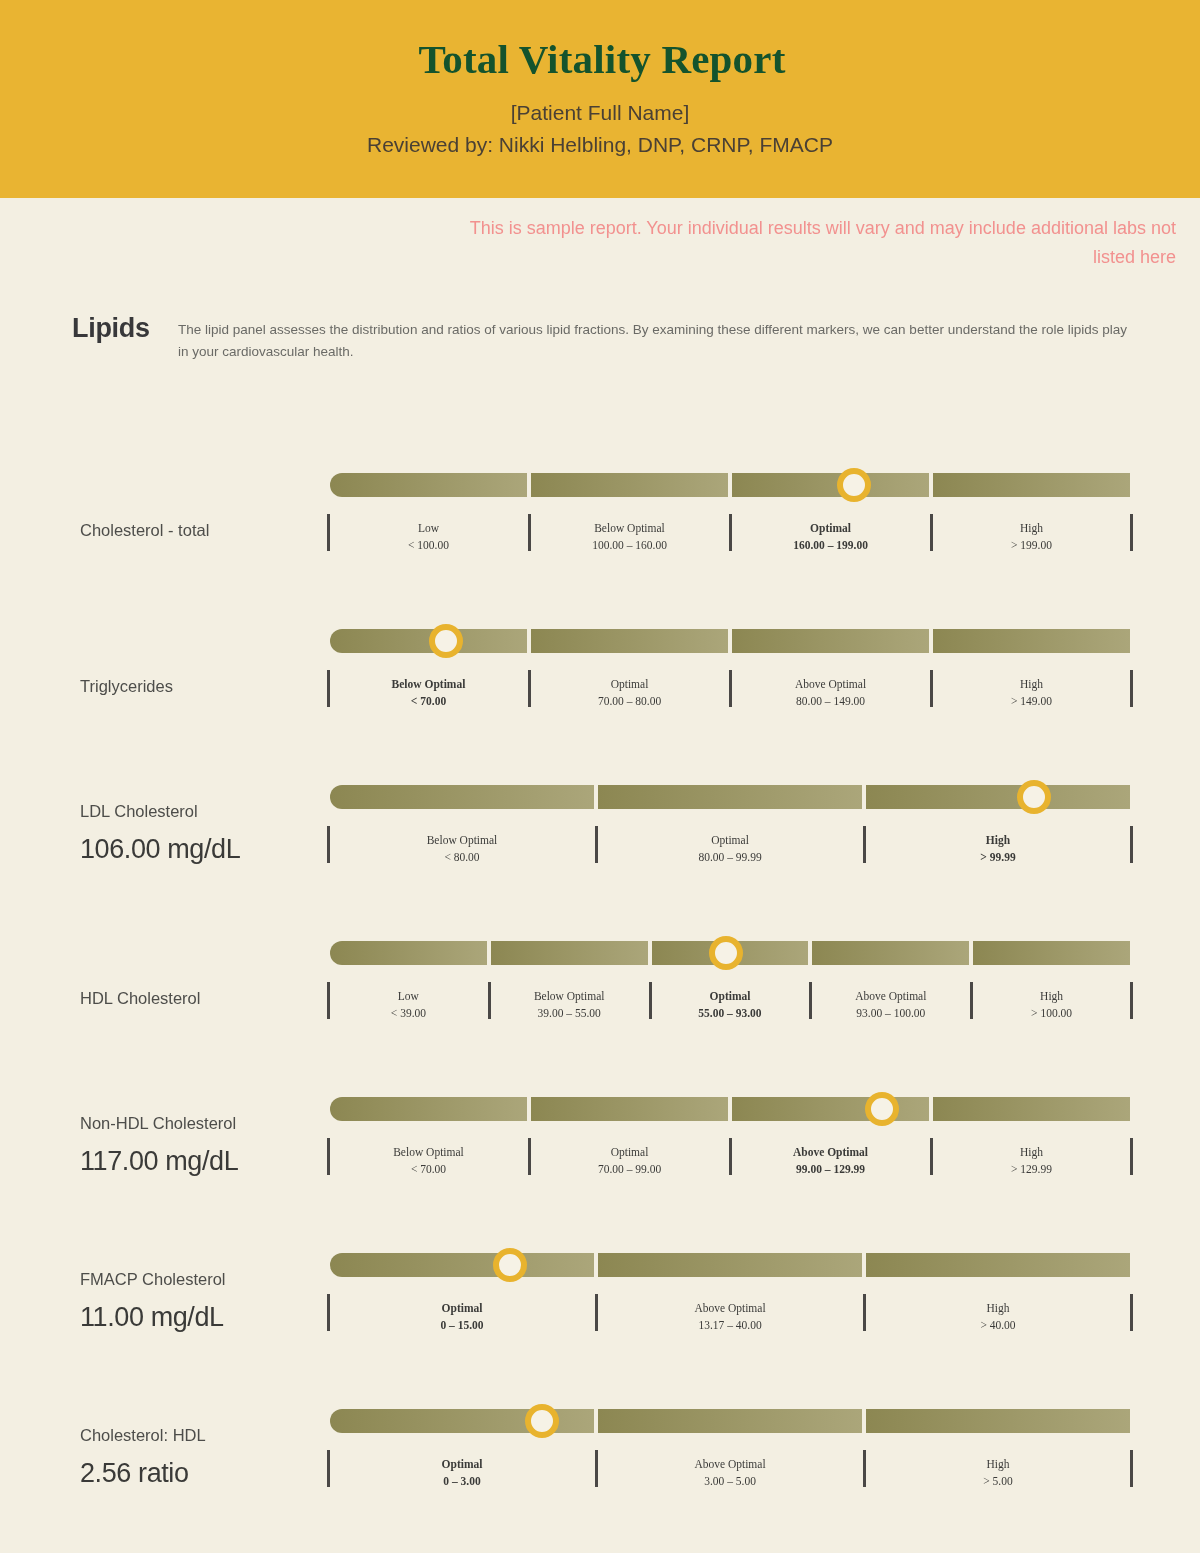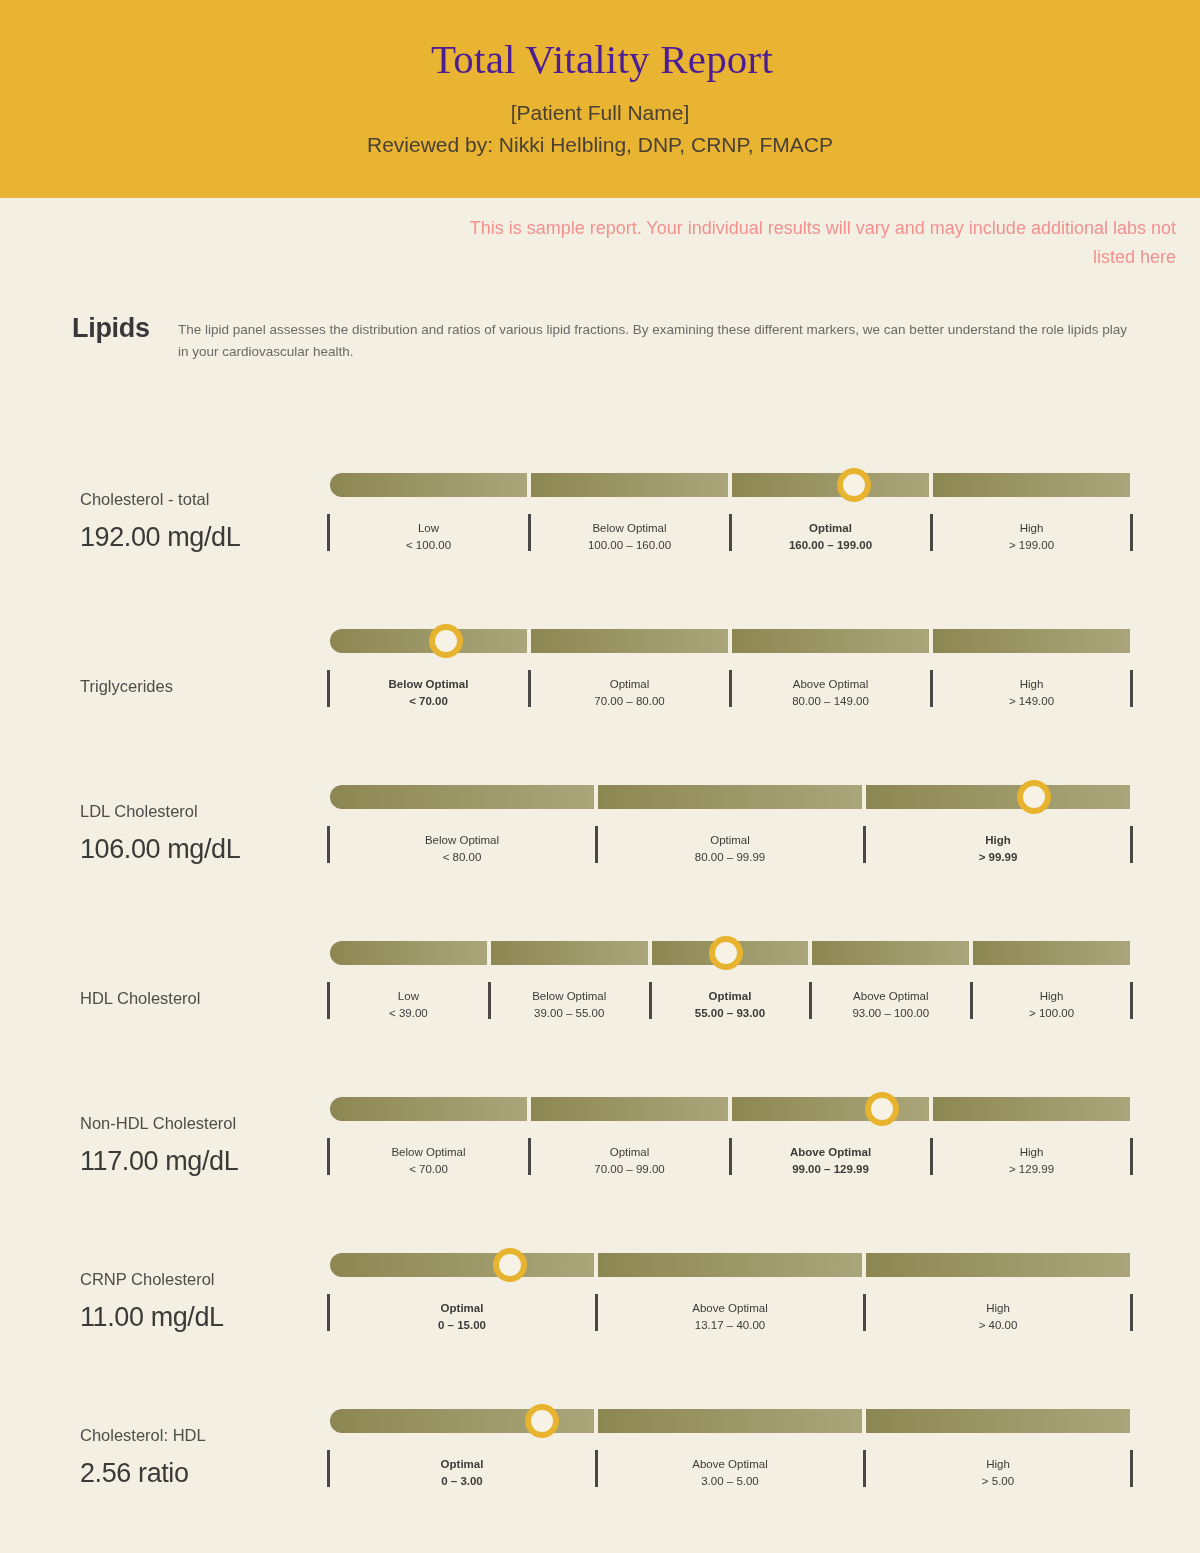--- a/index.html
+++ b/index.html
@@ -20,22 +20,22 @@
     background: #e9b432;
     width: 100%;
     height: 198px;
     box-sizing: border-box;
     padding-top: 38px;
     text-align: center;
   }
   .report-title {
     font-family: "Liberation Serif", serif;
     font-size: 41px;
-    font-weight: 400;
-    color: #4c1d95;
+    font-weight: 700;
+    color: #14532d;
     letter-spacing: 0.2px;
     margin: 0 0 16px 4px;
     line-height: 1.05;
   }
   .patient-name {
     font-size: 21px;
     color: #4a4034;
     line-height: 1.5;
     margin: 0;
   }
@@ -146,20 +146,21 @@
     top: -5px;
     transform: translateX(-50%);
     z-index: 4;
   }
 
   .gauge-labels {
     display: flex;
     margin-top: 17px;
     gap: 4px;
     position: relative;
+    font-family: Liberation Serif, serif;
   }
   .label-cell {
     text-align: center;
     position: relative;
     padding: 0 4px;
     box-sizing: border-box;
   }
   .label-cell .tick-left,
   .label-cell .tick-right {
     position: absolute;
@@ -201,21 +202,20 @@
 
   <div class="section-head">
     <div class="section-title">Lipids</div>
     <div class="section-desc">The lipid panel assesses the distribution and ratios of various lipid fractions. By examining these different markers, we can better understand the role lipids play in your cardiovascular health.</div>
   </div>
 
   <div class="markers" id="markers-container">
       <div class="marker-row">
         <div class="marker-info">
           <div class="marker-name">Cholesterol - total</div>
-          <div class="marker-value">192.00 mg/dL</div>
         </div>
         <div class="gauge">
           <div class="gauge-bars">
             <div class="bar-seg" style="flex: 1 1 25%;"></div>
             <div class="bar-seg" style="flex: 1 1 25%;"></div>
             <div class="bar-seg" style="flex: 1 1 25%;"></div>
             <div class="bar-seg" style="flex: 1 1 25%;"></div>
             <div class="marker-dot" style="left: 65.5%;"></div>
           </div>
           <div class="gauge-labels">
@@ -388,21 +388,21 @@
               <span class="tick-left"></span>
               <span class="tick-right"></span>
               <div class="label-title">High</div>
               <div class="label-range">&gt; 129.99</div>
             </div>
           </div>
         </div>
       </div>
       <div class="marker-row">
         <div class="marker-info">
-          <div class="marker-name">CRNP Cholesterol</div>
+          <div class="marker-name">FMACP Cholesterol</div>
           <div class="marker-value">11.00 mg/dL</div>
         </div>
         <div class="gauge">
           <div class="gauge-bars">
             <div class="bar-seg" style="flex: 1 1 33.33%;"></div>
             <div class="bar-seg" style="flex: 1 1 33.33%;"></div>
             <div class="bar-seg" style="flex: 1 1 33.33%;"></div>
             <div class="marker-dot" style="left: 22.5%;"></div>
           </div>
           <div class="gauge-labels">

